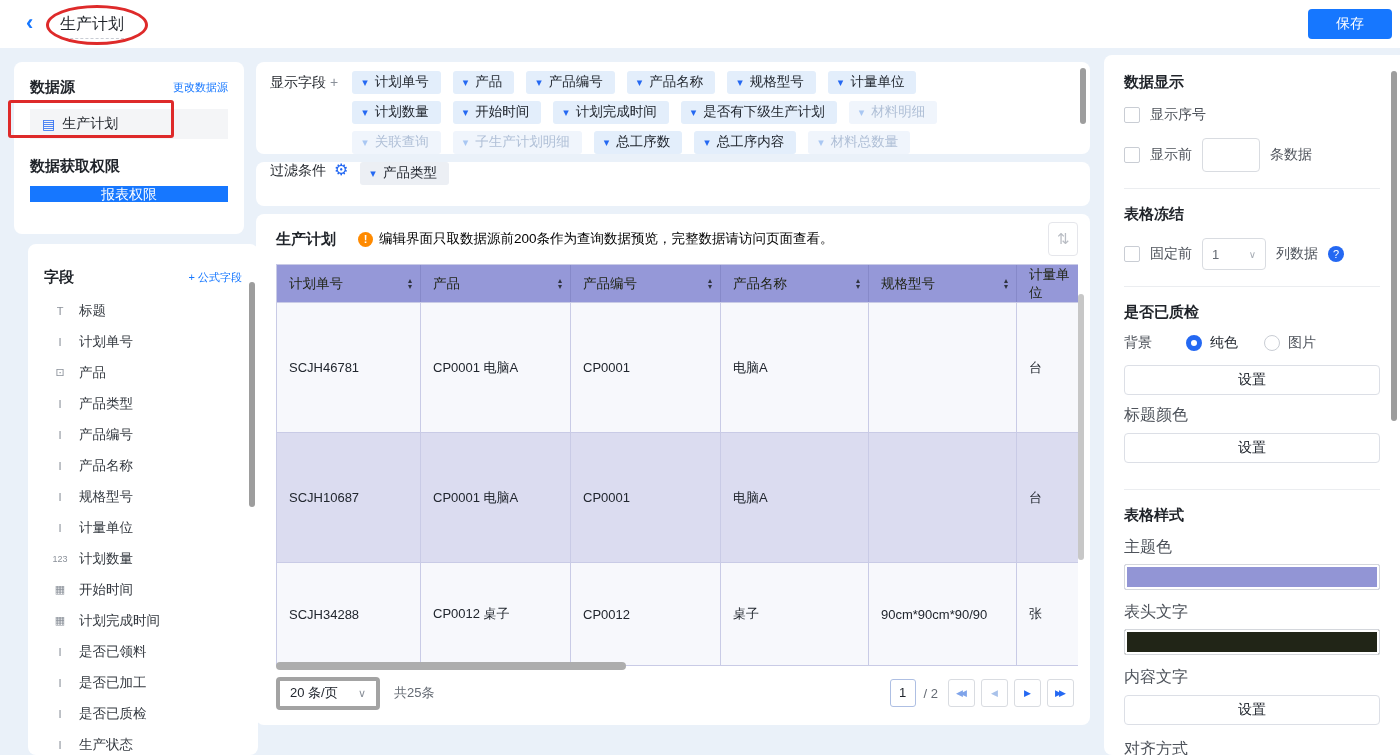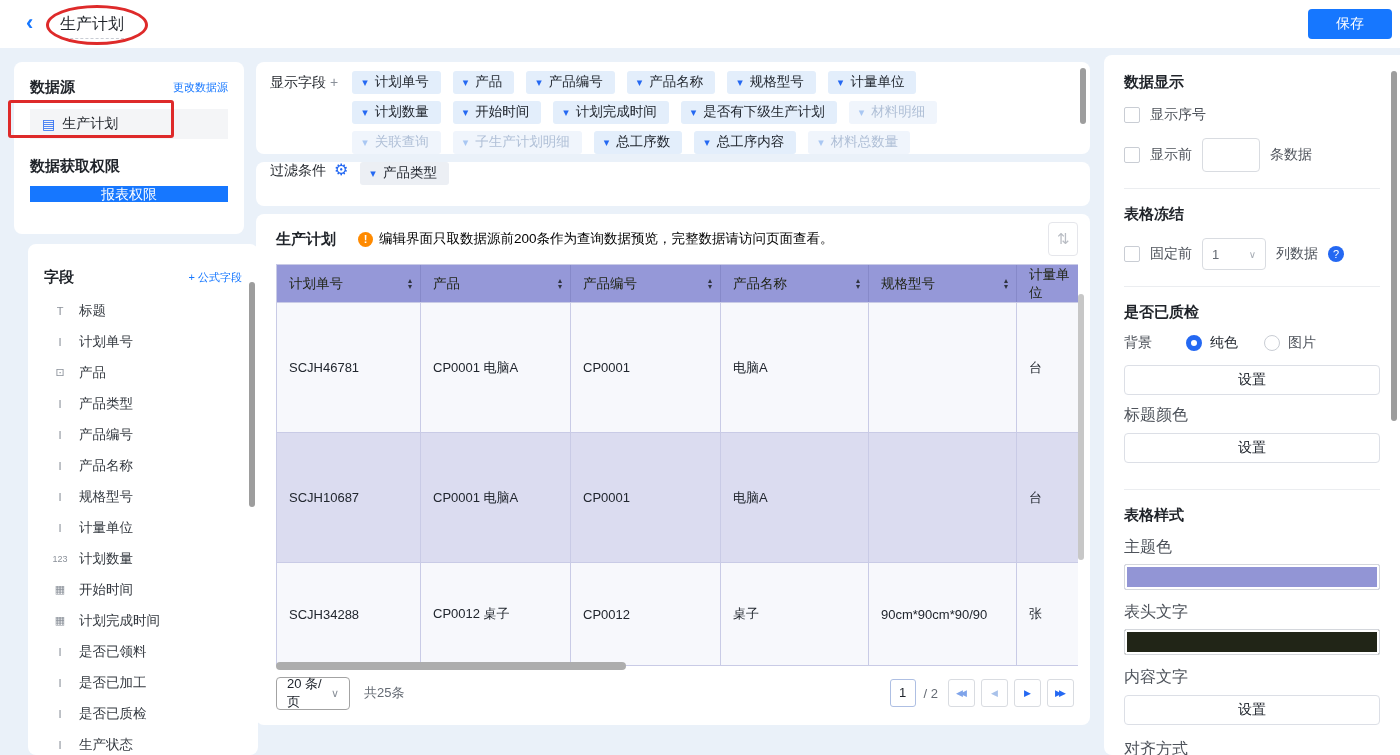--- a/index.html
+++ b/index.html
@@ -63,21 +63,21 @@
   .th { background:#9598d8; color:#212517; font-size:13.5px; height:37px; display:flex; align-items:center; justify-content:space-between; padding:0 8px 0 12px; border-right:1px solid #8689c9; flex:none; }
   .colsort { display:flex; flex-direction:column; line-height:6px; font-size:8px; color:#2f3340; cursor:pointer; }
   .td { font-size:13px; color:#21262e; display:flex; align-items:center; padding-left:12px; border-right:1px solid #c9cbe6; border-top:1px solid #c9cbe6; flex:none; overflow:hidden; white-space:nowrap; }
   .r-a { background:#f7f8fc; } .r-b { background:#dbdcf0; }
   .h1 { height:130px; } .h2 { height:103px; }
   .c0{width:144px;} .c1{width:150px;} .c2{width:150px;} .c3{width:148px;} .c4{width:148px;} .c5{width:62px;}
   .hthumb { position:absolute; left:20px; top:448px; width:350px; height:8px; background:#adadad; border-radius:4px; cursor:pointer; }
   .tv-thumb { position:absolute; right:6px; top:80px; width:6px; height:266px; background:#c7c7c7; border-radius:3px; cursor:pointer; }
 
   .pgbar { position:absolute; left:20px; right:16px; top:462px; height:34px; display:flex; align-items:center; }
-  .psize { width:74px; height:33px; border:1px solid #a3a3a3; border-radius:4px; display:flex; align-items:center; justify-content:space-between; padding:0 10px; font-size:13px; color:#21262e; cursor:pointer; background:#fff; }
+  .psize { width:104px; height:33px; border:4px solid #a3a3a3; border-radius:4px; display:flex; align-items:center; justify-content:space-between; padding:0 10px; font-size:13px; color:#21262e; cursor:pointer; background:#fff; }
   .psize .sel-caret { color:#8a9099; font-size:11px; }
   .ptotal { margin-left:14px; font-size:13px; color:#646a73; }
   .pgnav { margin-left:auto; display:flex; align-items:center; gap:6px; }
   .pnum { width:26px; height:28px; border:1px solid #aebfe3; border-radius:3px; text-align:center; line-height:26px; font-size:13px; color:#21262e; background:#fff; }
   .pof { font-size:13px; color:#646a73; margin:0 4px 0 2px; }
   .pbtn { width:27px; height:28px; border:1px solid #d9dce1; border-radius:3px; background:#fff; display:flex; align-items:center; justify-content:center; cursor:pointer; font-size:9px; }
   .pbtn.dbl { letter-spacing:-3px; padding-right:3px; }
   .pb-first { color:#7fa4ea; } .pb-prev { color:#a9c2ea; } .pb-next,.pb-last { color:#2468f2; }
 
   

